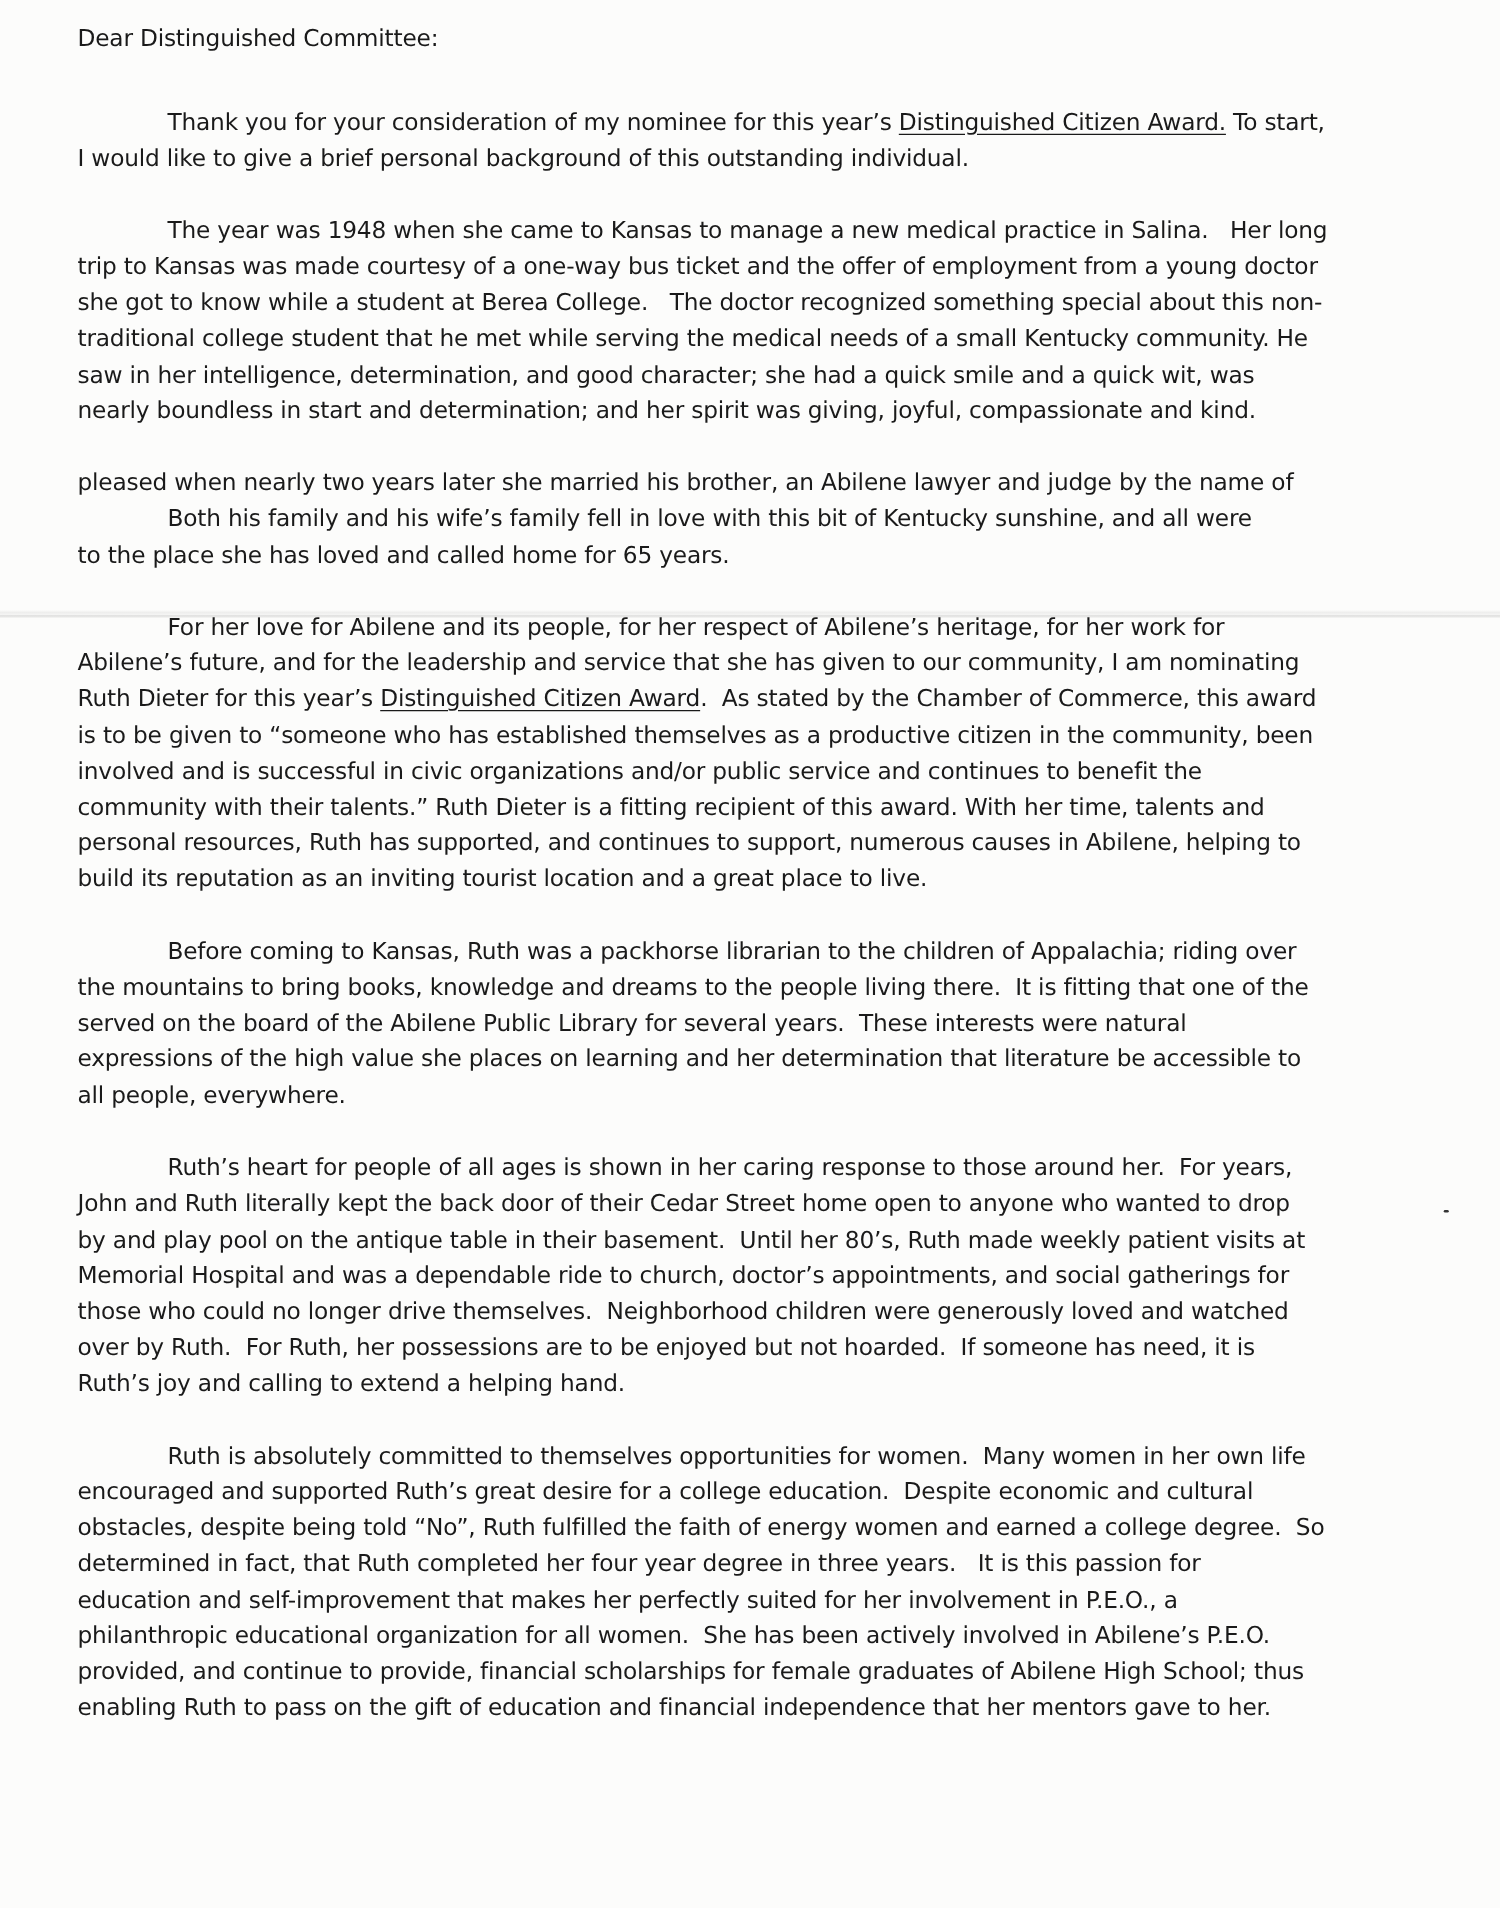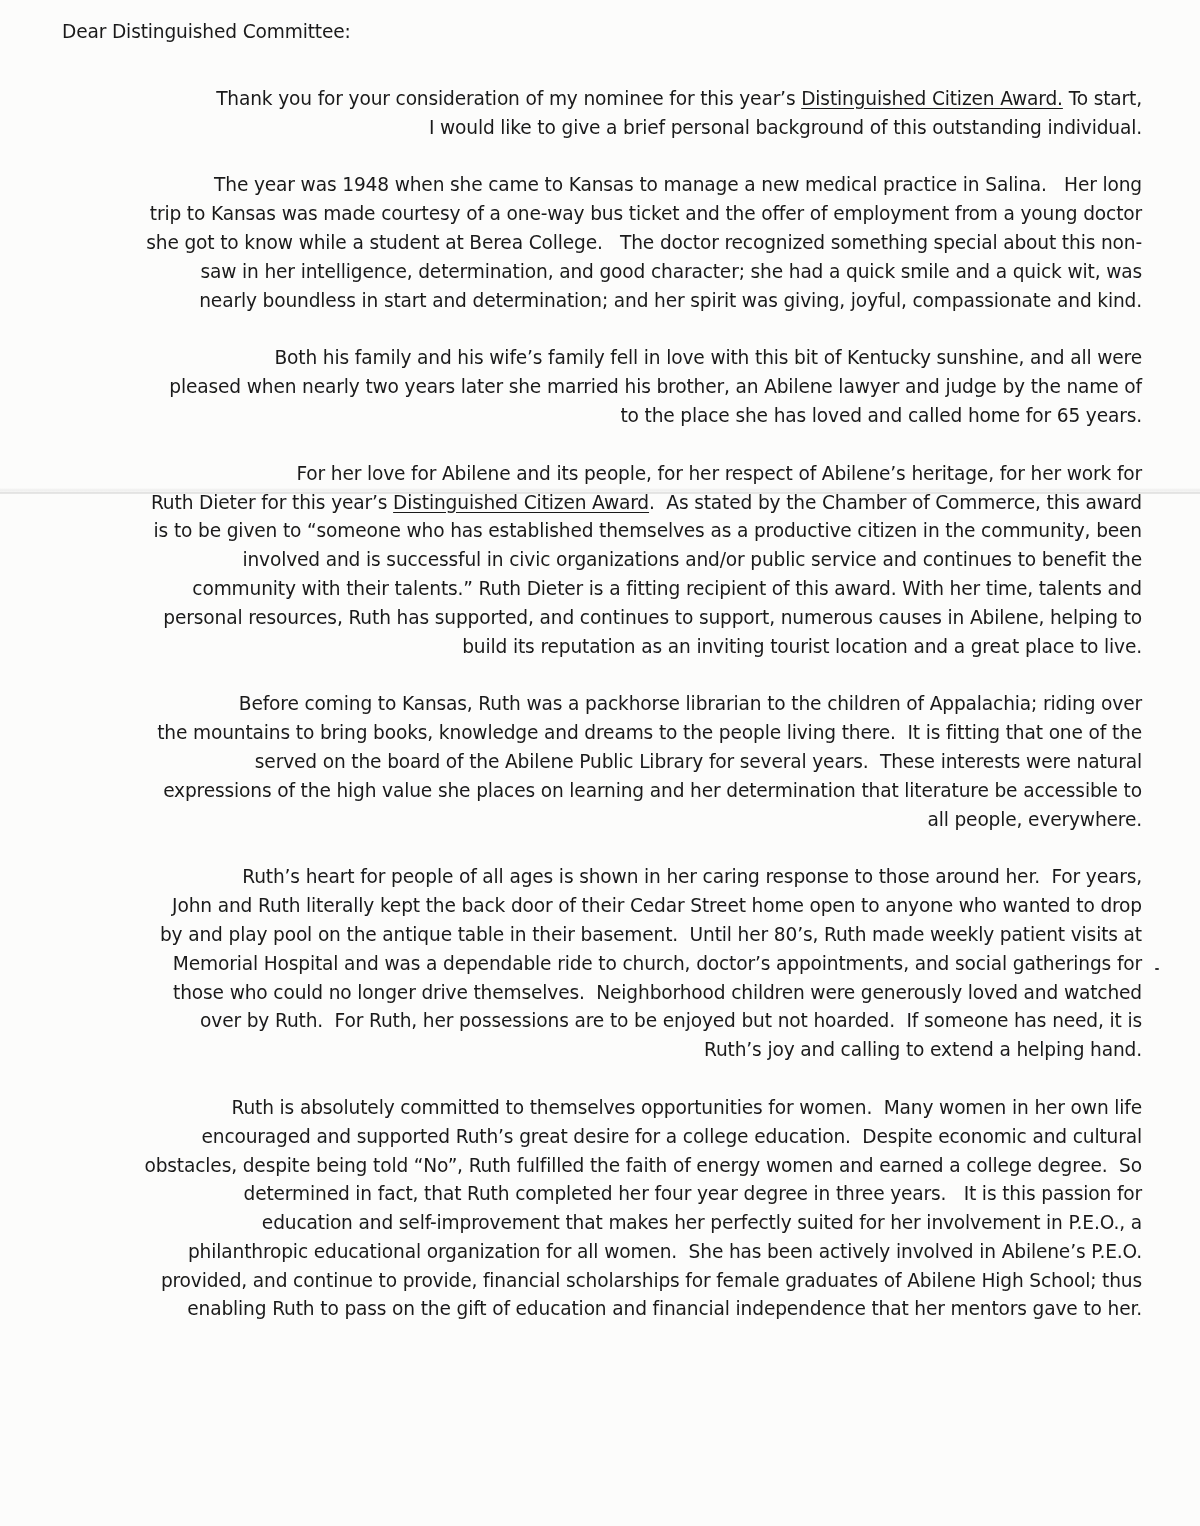--- a/index.html
+++ b/index.html
@@ -45,21 +45,20 @@
       white-space: pre;
       margin-bottom: 38px;
     }
     .para {
       margin-bottom: 29px;
     }
     .line {
       height: 28.8px;
       line-height: 28.8px;
       white-space: pre;
-      text-align: right;
     }
     .line.indent {
       padding-left: 72px;
     }
     .u {
       text-decoration: underline;
       text-underline-offset: 3px;
     }
     .speck {
       position: absolute;
@@ -80,30 +79,32 @@
     <div class="salutation">Dear Distinguished Committee:</div>
     <div id="paragraphs">
         <div class="para">
           <div class="line indent"><span>Thank you for your consideration of my nominee for this year’s </span><span class="u">Distinguished Citizen Award.</span><span> To start,</span></div>
           <div class="line">I would like to give a brief personal background of this outstanding individual.</div>
         </div>
         <div class="para">
           <div class="line indent">The year was 1948 when she came to Kansas to manage a new medical practice in Salina.   Her long</div>
           <div class="line">trip to Kansas was made courtesy of a one-way bus ticket and the offer of employment from a young doctor</div>
           <div class="line">she got to know while a student at Berea College.   The doctor recognized something special about this non-</div>
+          <div class="line">traditional college student that he met while serving the medical needs of a small Kentucky community. He</div>
           <div class="line">saw in her intelligence, determination, and good character; she had a quick smile and a quick wit, was</div>
           <div class="line">nearly boundless in start and determination; and her spirit was giving, joyful, compassionate and kind.</div>
         </div>
         <div class="para">
+          <div class="line">pleased when nearly two years later she married his brother, an Abilene lawyer and judge by the name of</div>
           <div class="line indent">Both his family and his wife’s family fell in love with this bit of Kentucky sunshine, and all were</div>
-          <div class="line">pleased when nearly two years later she married his brother, an Abilene lawyer and judge by the name of</div>
           <div class="line">to the place she has loved and called home for 65 years.</div>
         </div>
         <div class="para">
           <div class="line indent">For her love for Abilene and its people, for her respect of Abilene’s heritage, for her work for</div>
+          <div class="line">Abilene’s future, and for the leadership and service that she has given to our community, I am nominating</div>
           <div class="line"><span>Ruth Dieter for this year’s </span><span class="u">Distinguished Citizen Award</span><span>.  As stated by the Chamber of Commerce, this award</span></div>
           <div class="line">is to be given to “someone who has established themselves as a productive citizen in the community, been</div>
           <div class="line">involved and is successful in civic organizations and/or public service and continues to benefit the</div>
           <div class="line">community with their talents.” Ruth Dieter is a fitting recipient of this award. With her time, talents and</div>
           <div class="line">personal resources, Ruth has supported, and continues to support, numerous causes in Abilene, helping to</div>
           <div class="line">build its reputation as an inviting tourist location and a great place to live.</div>
         </div>
         <div class="para">
           <div class="line indent">Before coming to Kansas, Ruth was a packhorse librarian to the children of Appalachia; riding over</div>
           <div class="line">the mountains to bring books, knowledge and dreams to the people living there.  It is fitting that one of the</div>

